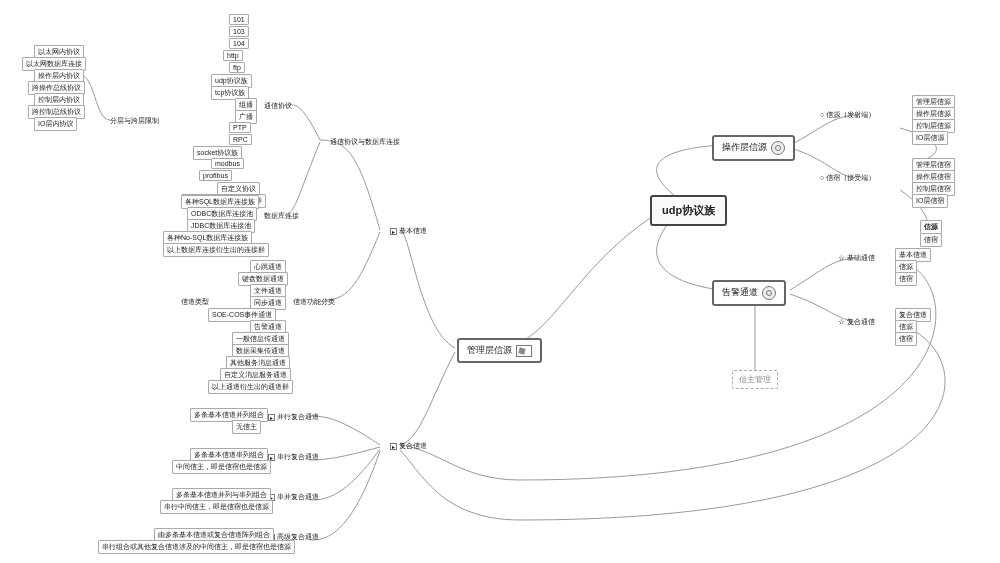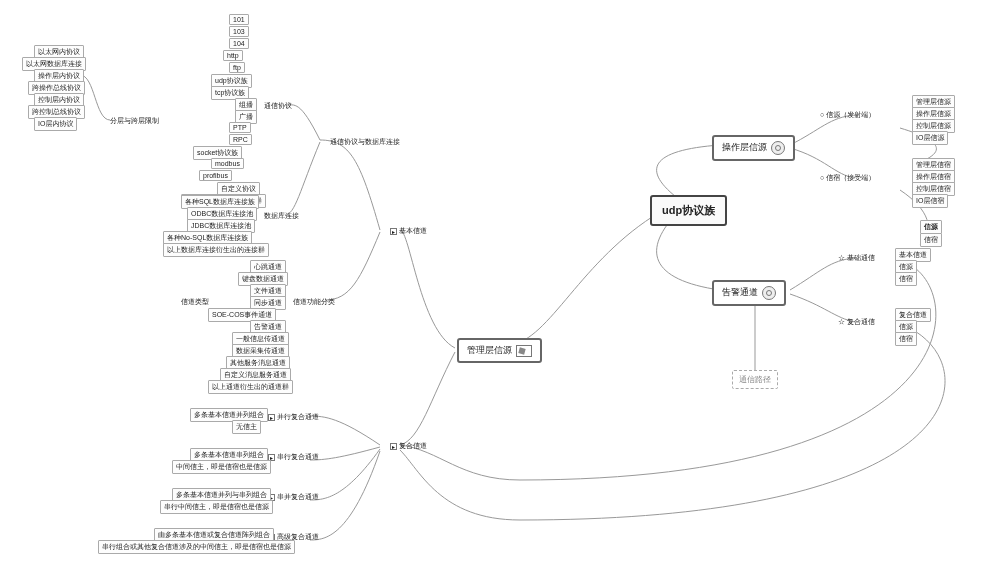--- a/index.html
+++ b/index.html
@@ -52,21 +52,21 @@
   <path d="M905 262 C970 290 970 480 520 480 C460 480 440 450 400 445"></path>
   <path d="M905 326 C985 360 985 520 520 520 C440 520 420 470 400 450"></path>
   <path d="M900 190 C930 210 935 230 920 245"></path>
   <path d="M900 128 C940 140 945 150 925 160"></path>
 </svg>
 
 <div class="main" style="left:650px;top:195px"><span>udp协议族</span></div>
 <div class="block" style="left:712px;top:135px"><span>操作层信源</span><span class="ico"></span></div>
 <div class="block" style="left:712px;top:280px"><span>告警通道</span><span class="ico"></span></div>
 <div class="block" style="left:457px;top:338px"><span>管理层信源</span><span class="paper"></span></div>
-<div class="ghost" style="left:732px;top:370px"><span>通信路径</span></div>
+<div class="ghost" style="left:732px;top:370px"><span>信主管理</span></div>
 
 <div class="sublabel" style="left:820px;top:110px">○ <span>信源（发射端）</span></div>
 <div class="leaf" style="left:912px;top:95px">管理层信源</div>
 <div class="leaf" style="left:912px;top:107px">操作层信源</div>
 <div class="leaf" style="left:912px;top:119px">控制层信源</div>
 <div class="leaf" style="left:912px;top:131px">IO层信源</div>
 
 <div class="sublabel" style="left:820px;top:173px">○ <span>信宿（接受端）</span></div>
 <div class="leaf" style="left:912px;top:158px">管理层信宿</div>
 <div class="leaf" style="left:912px;top:170px">操作层信宿</div>

